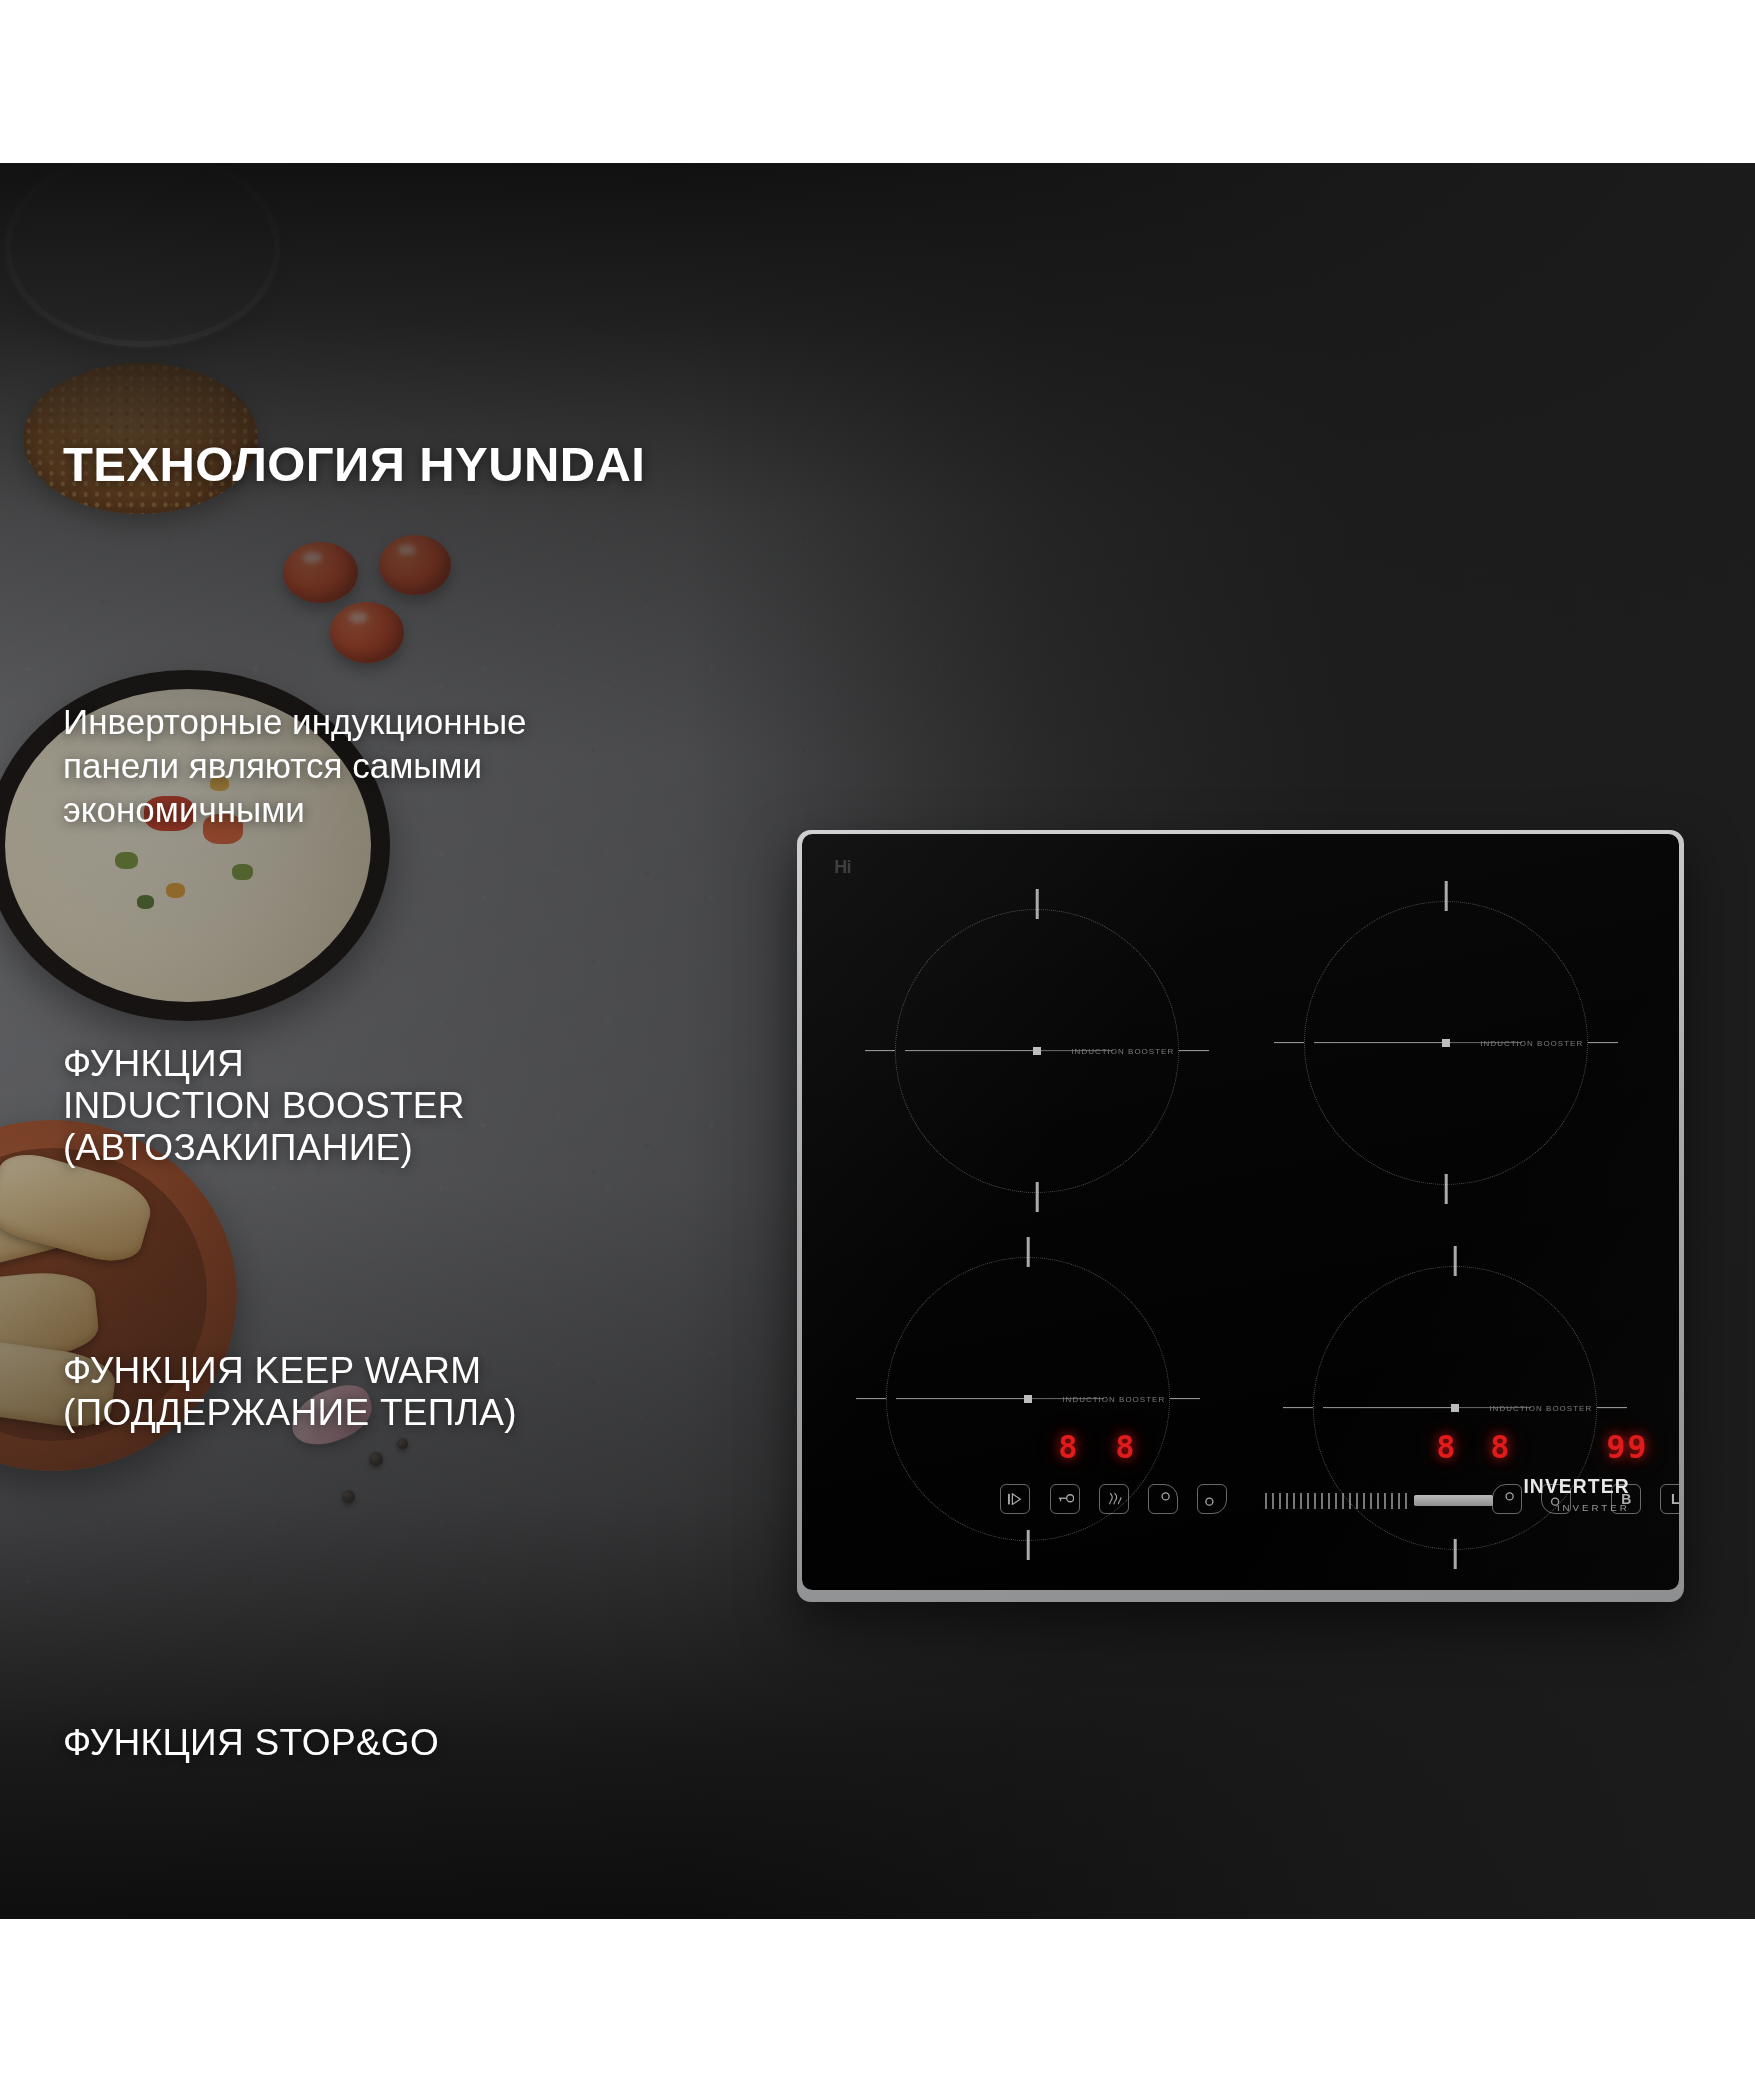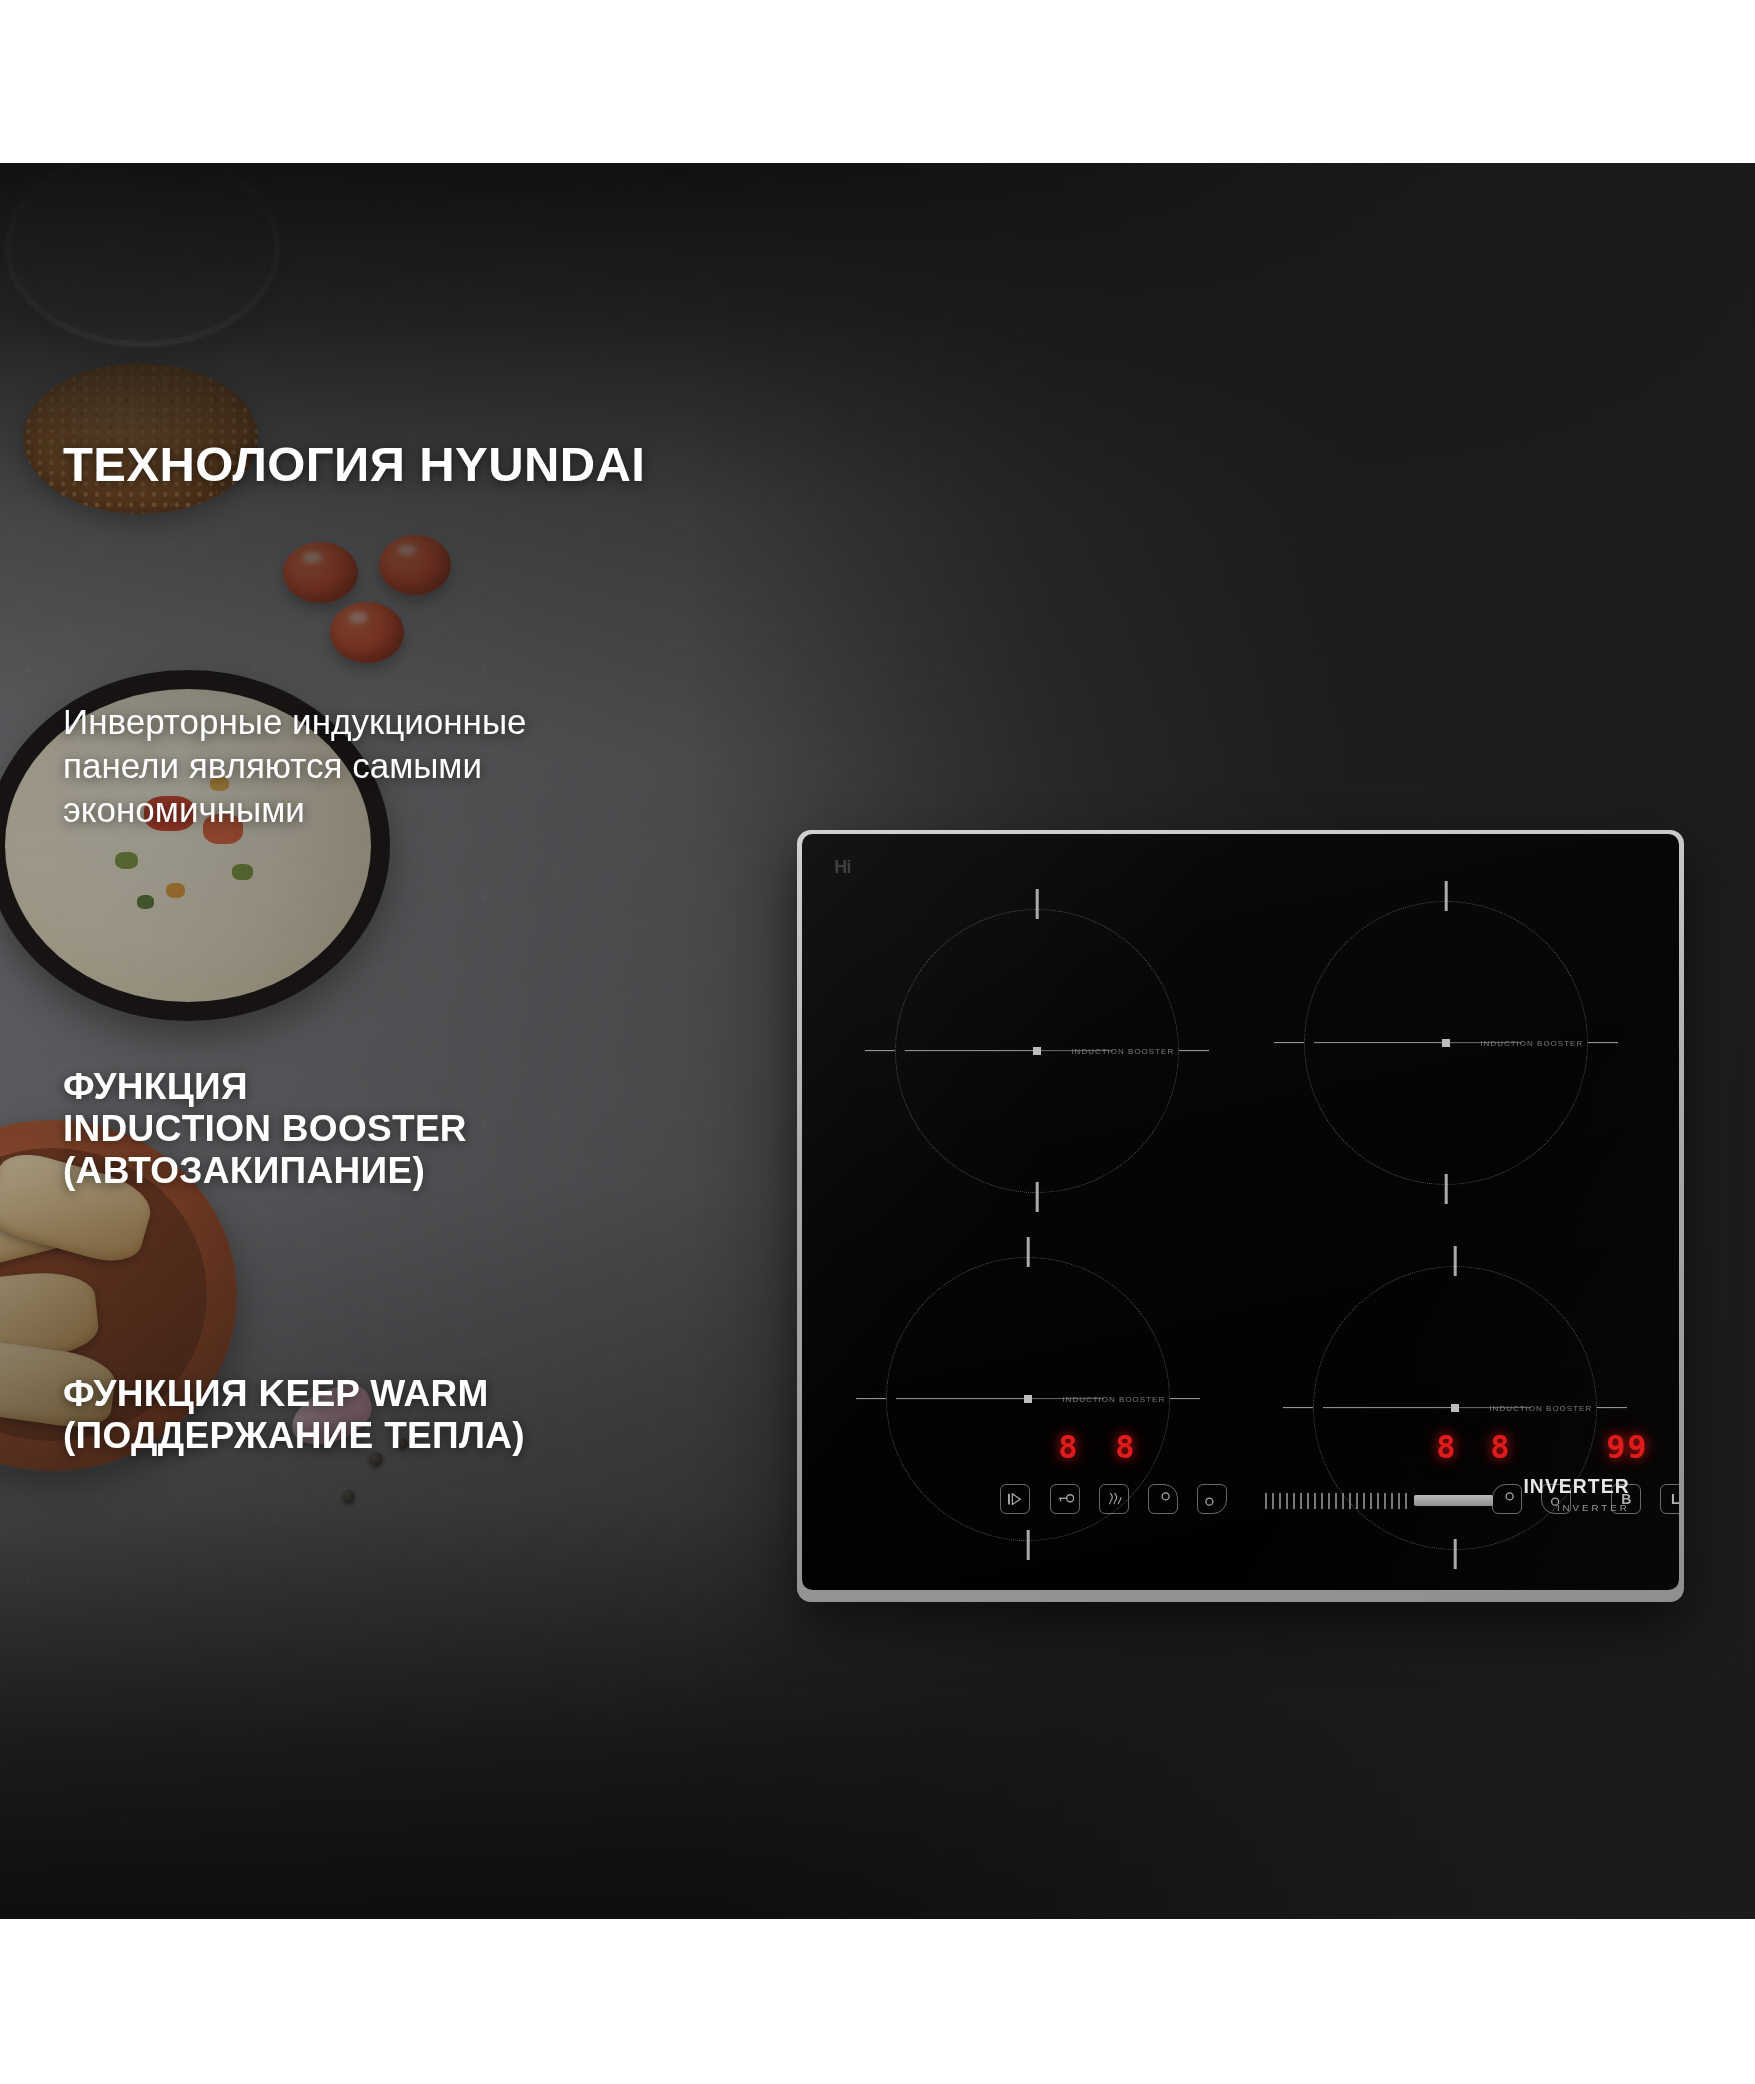--- a/index.html
+++ b/index.html
@@ -151,21 +151,21 @@
   
   .copy{position:absolute;left:0;top:0;width:100%;height:100%;}
   .txt{position:absolute;color:#fff;text-shadow:0 1.8px 10.5px rgba(0,0,0,.55);}
   .h1{
     font-size:49px;font-weight:700;letter-spacing:0.4px;line-height:1.06;
   }
   .sub{
     font-size:33px;font-weight:400;line-height:1.24;
   }
   .h2{
-    font-size:37px;font-weight:700;line-height:1.14;letter-spacing:0.3px;margin-top:23px;
+    font-size:37px;font-weight:400;line-height:1.14;letter-spacing:0.3px;
   }
   .body{
     font-size:35px;font-weight:400;line-height:1.26;
   }
 
   .blk-title   {left:63px;top:276px;}
   .blk-titlesub{left:63px;top:360px;width:1167px;}
   .blk-eco     {left:63px;top:537px;width:667px;}
   .blk-boost   {left:63px;top:880px;width:702px;}
   .blk-keep    {left:63px;top:1187px;width:755px;}
@@ -369,20 +369,21 @@
         <div>ФУНКЦИЯ</div>
         <div>INDUCTION BOOSTER</div>
         <div>(АВТОЗАКИПАНИЕ)</div>
       </div>
 
       <div class="txt h2 blk-keep">
         <div>ФУНКЦИЯ KEEP WARM</div>
         <div>(ПОДДЕРЖАНИЕ ТЕПЛА)</div>
       </div>
 
+      <div class="txt h2 blk-stop">ФУНКЦИЯ STOP&amp;GO</div>
 
 
     </div>
 
     <div class="hob-wrap">
       <div class="hob-edge"></div>
 
       <div class="hob-glass">
         <div class="hob-sheen"></div>
 

